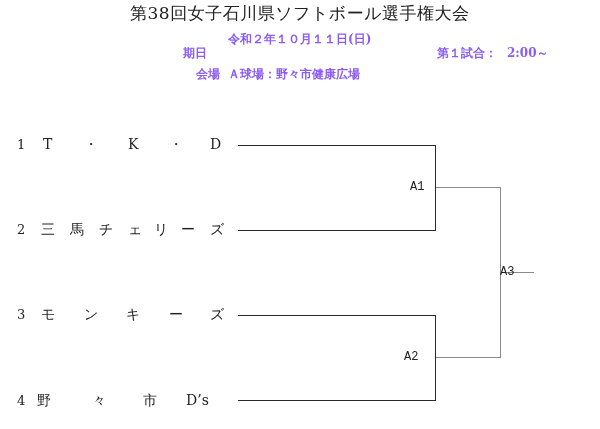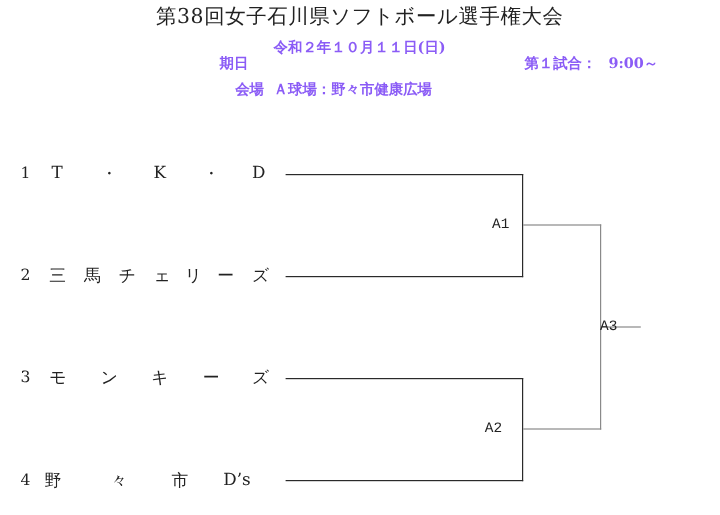--- a/index.html
+++ b/index.html
@@ -15,21 +15,21 @@
   .match-label { font-size:12px; font-family:Liberation Mono, monospace; }
 </style>
 </head>
 <body>
 
 <div class="abs title">第38回女子石川県ソフトボール選手権大会</div>
 
 <div class="abs info" style="left:183px;top:45px;">期日</div>
 <div class="abs info" style="left:228px;top:31px;">令和２年１０月１１日(日)</div>
 <div class="abs info" style="left:437px;top:45px;">第１試合：</div>
-<div class="abs info" style="left:507px;top:45px;">9:00～</div>
+<div class="abs info" style="left:507px;top:45px;">2:00～</div>
 <div class="abs info" style="left:196px;top:66px;">会場</div>
 <div class="abs info" style="left:228px;top:66px;">Ａ球場：野々市健康広場</div>
 
 <div>
   <span class="abs team-num" style="left:17px;top:137px;">1</span>
   <span class="team-char" style="left:43px;top:136px;">T</span>
   <span class="team-char" style="left:84px;top:136px;">・</span>
   <span class="team-char" style="left:128px;top:136px;">K</span>
   <span class="team-char" style="left:169px;top:136px;">・</span>
   <span class="team-char" style="left:210px;top:136px;">D</span>

